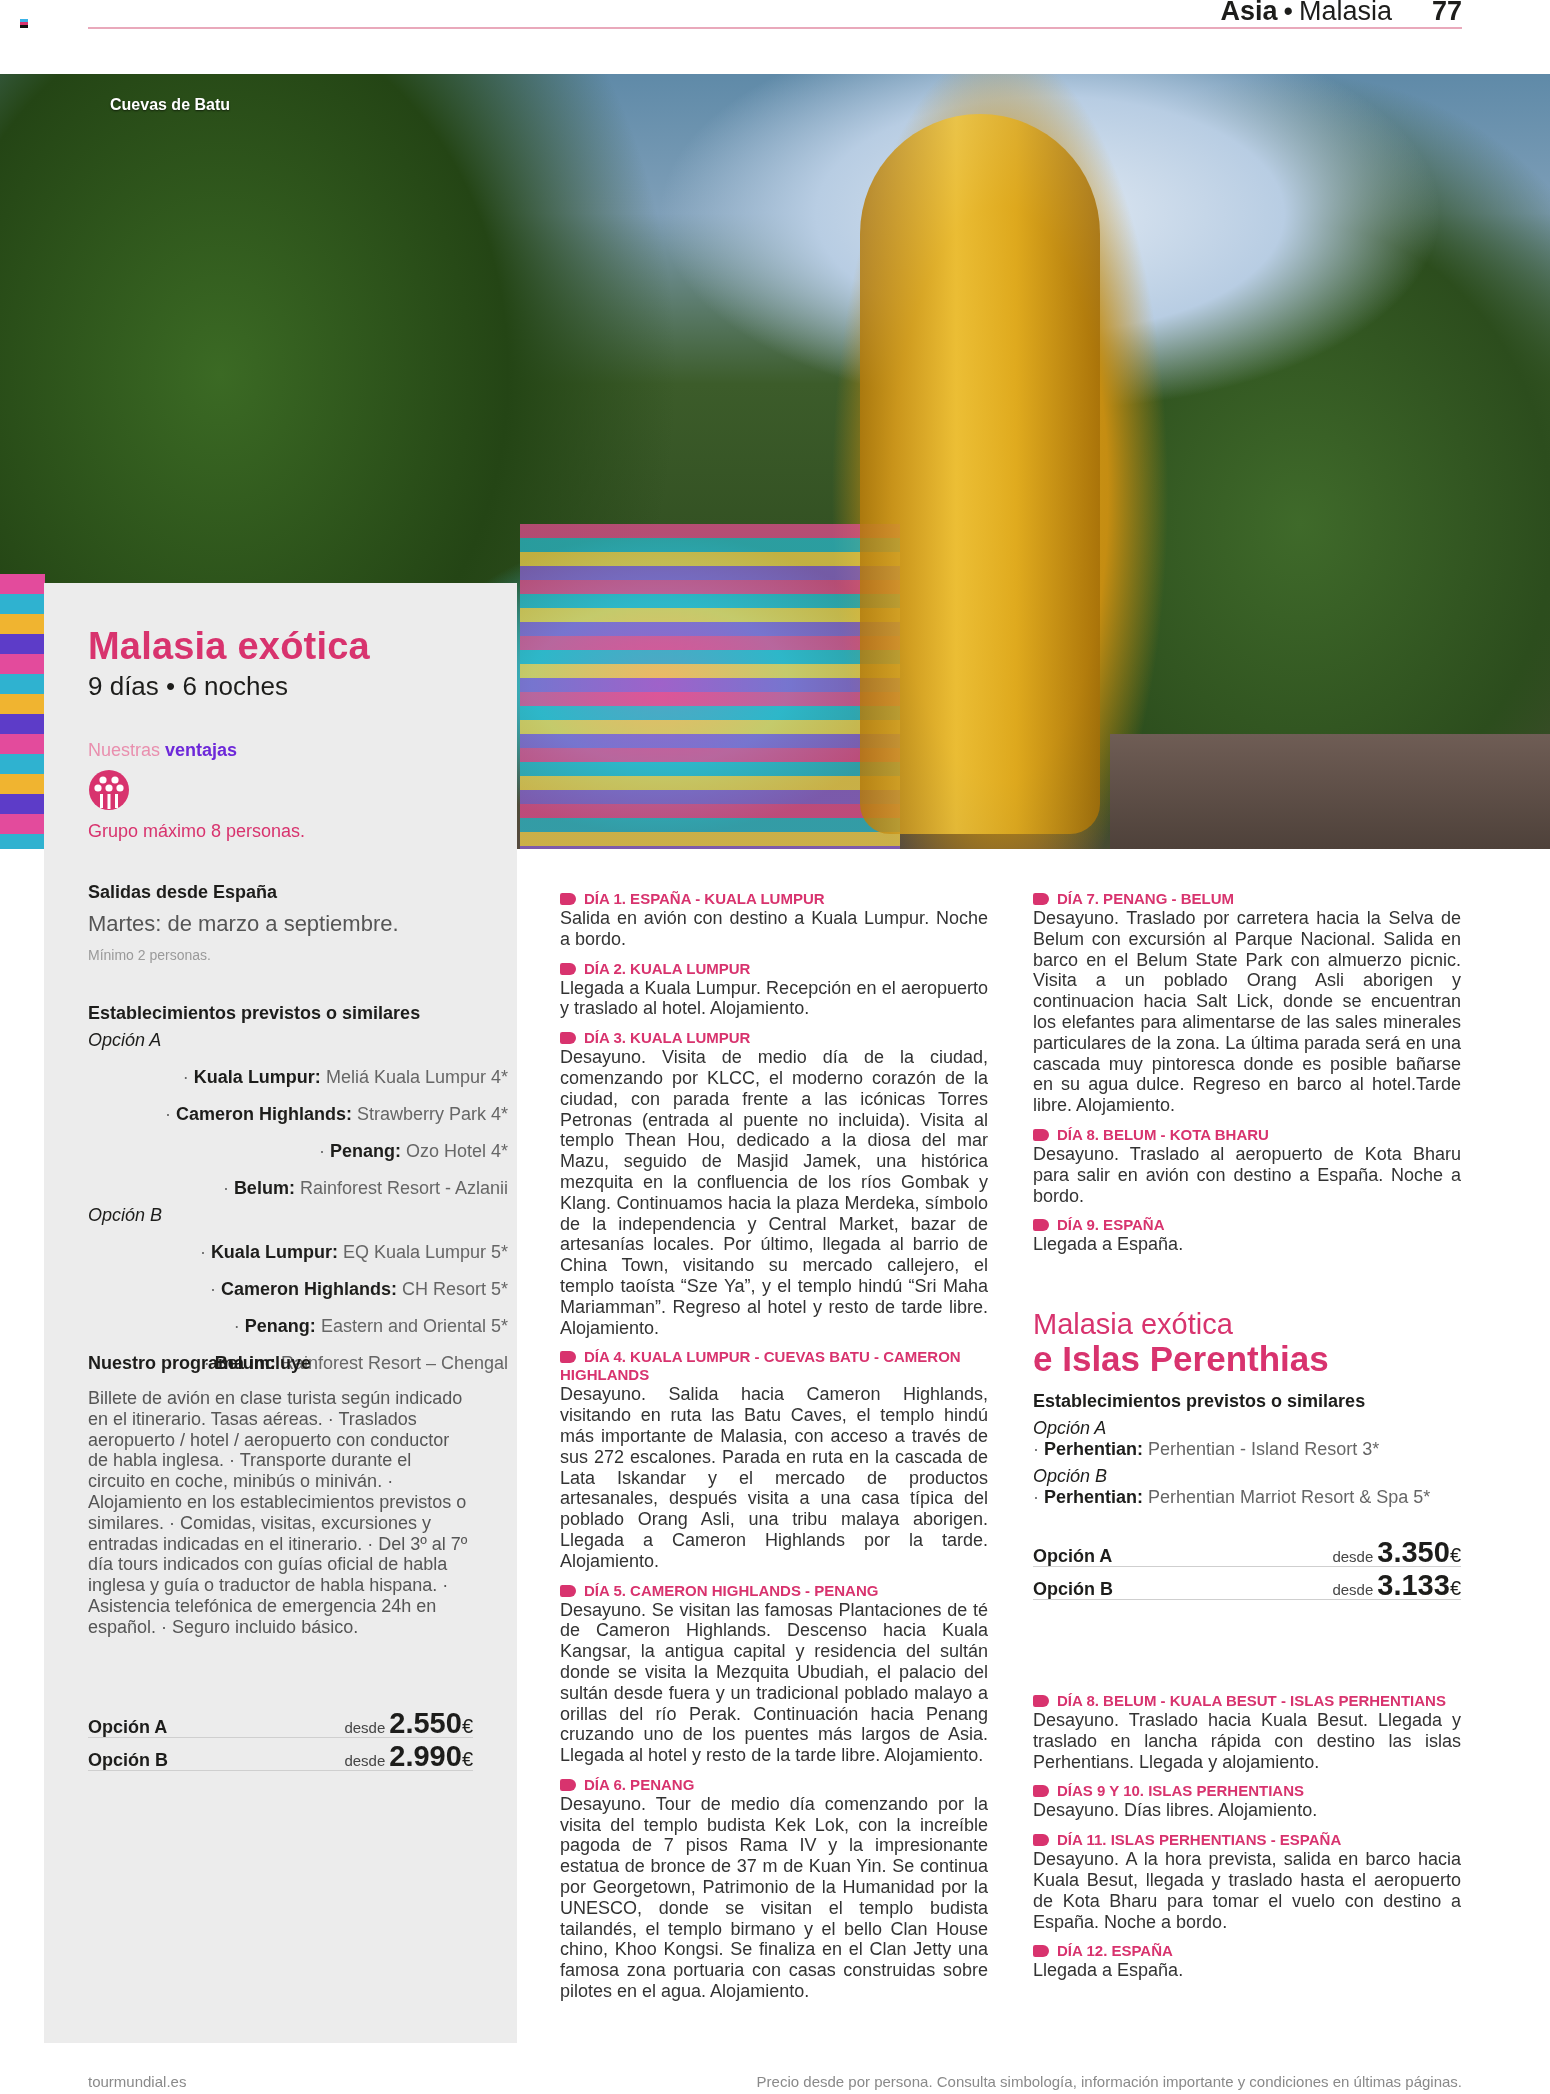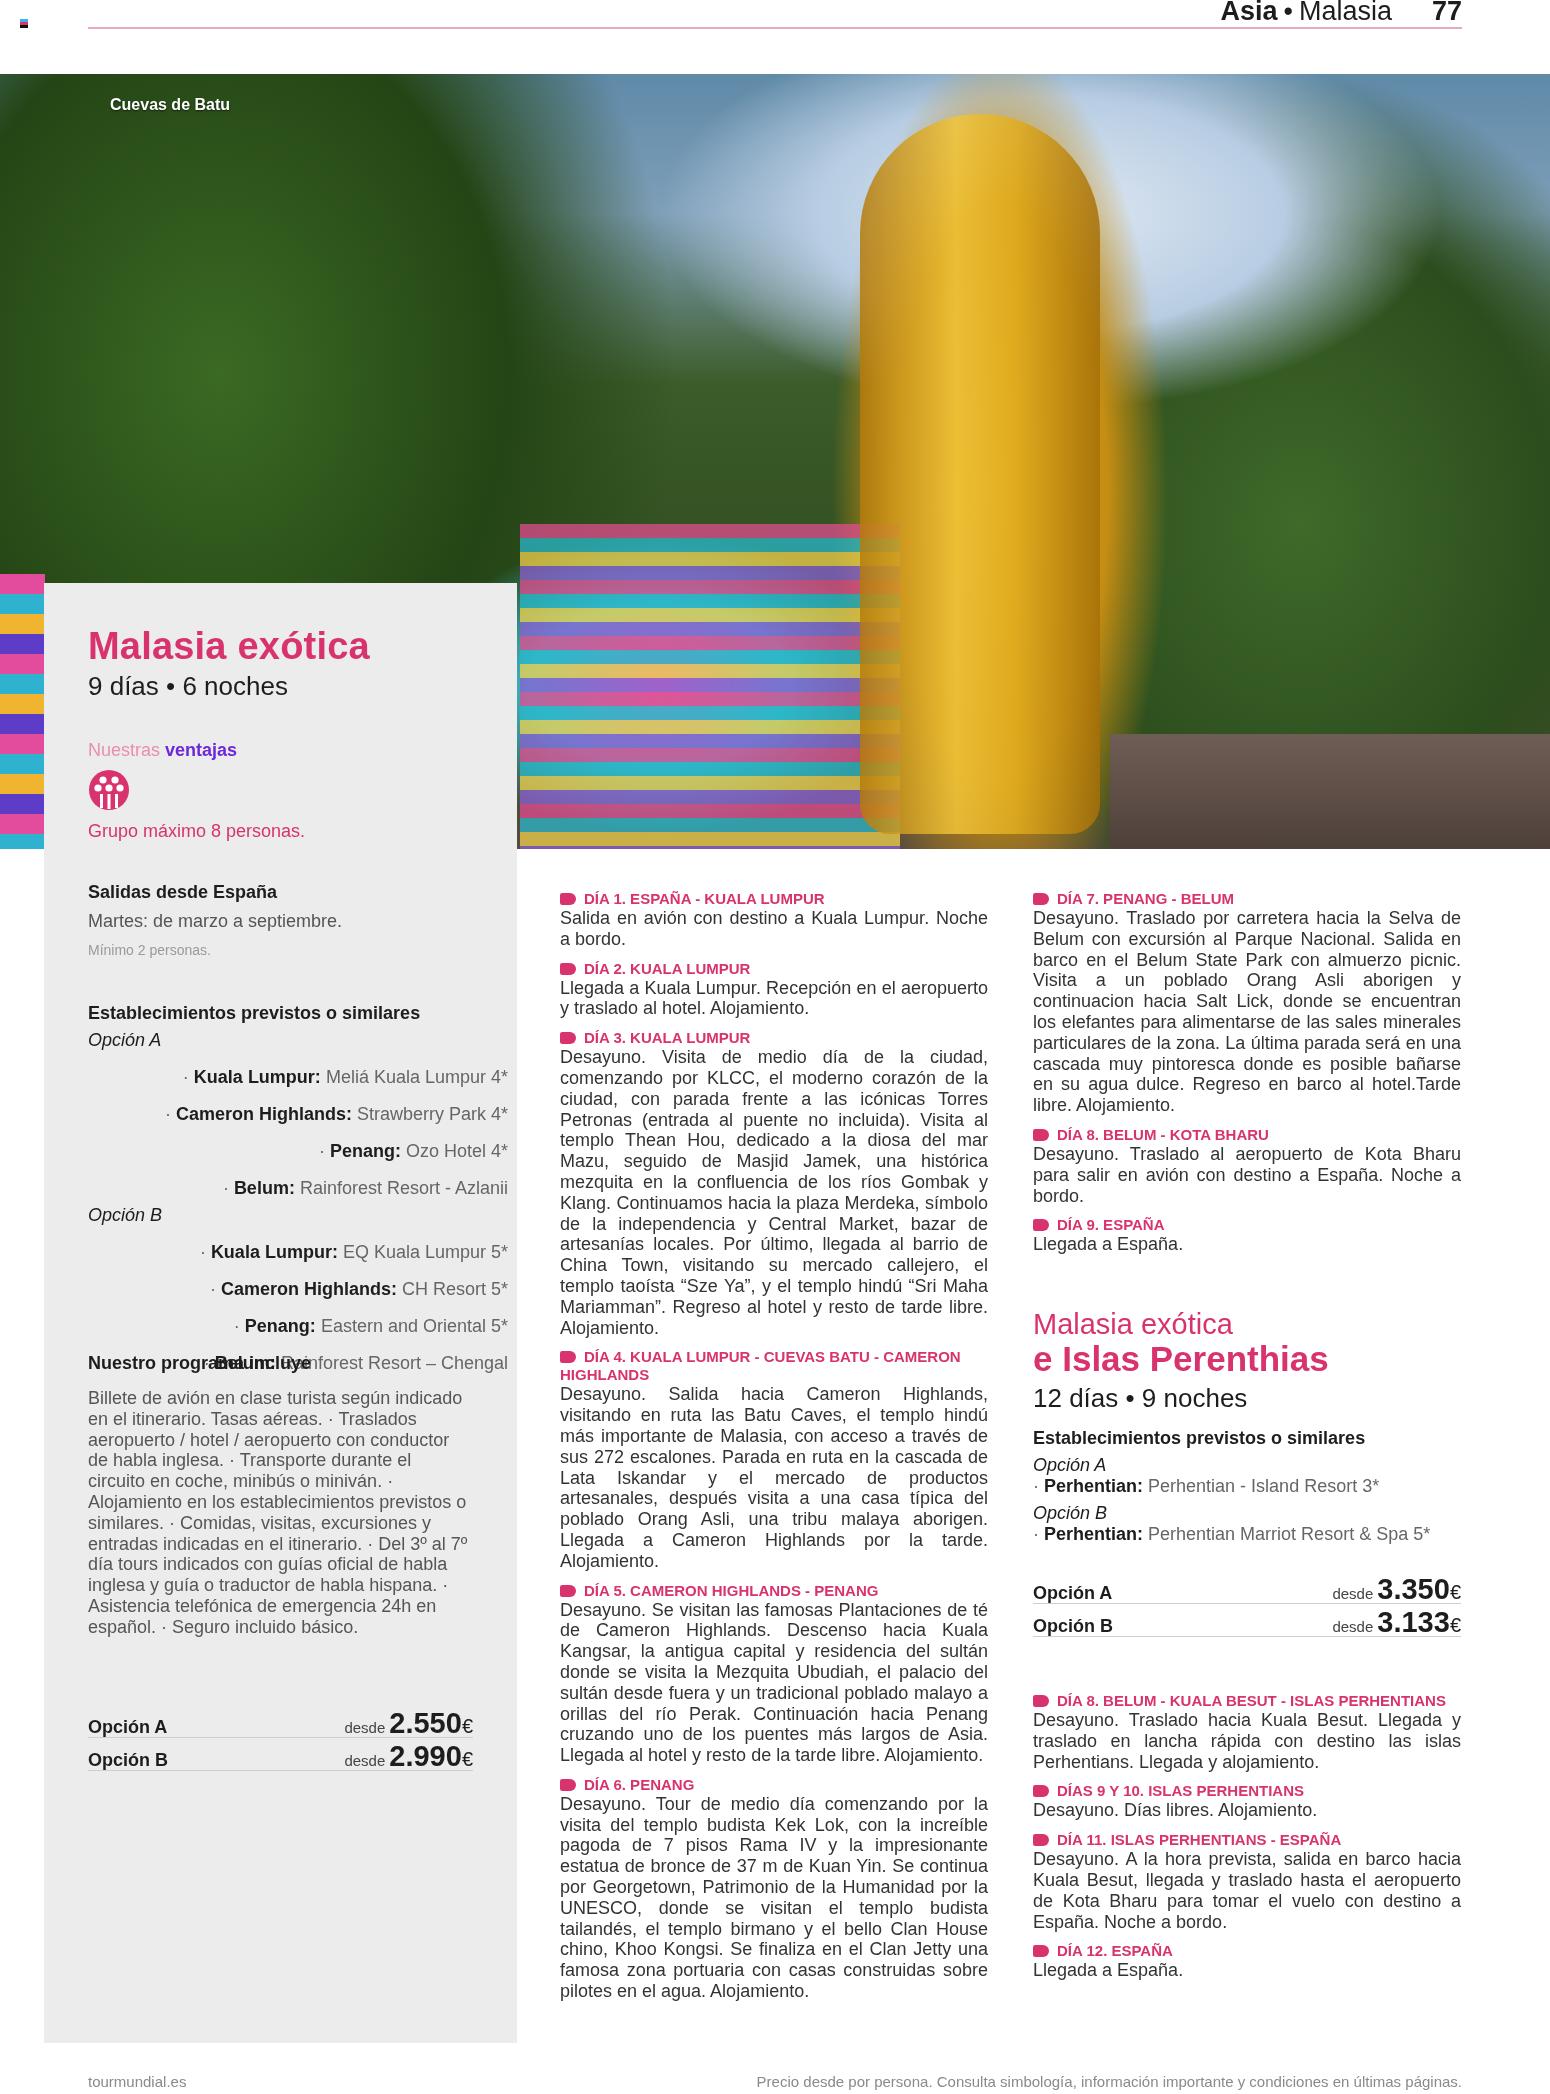--- a/index.html
+++ b/index.html
@@ -41,21 +41,21 @@
   .panel { position: absolute; left: 44px; top: 583px; width: 473px; height: 1460px; background: #ececec; padding: 0 0 0 44px; }
   .trip-title { position: absolute; left: 44px; top: 42px; font-size: 38px; font-weight: bold; color: #d8336e; letter-spacing: 0.2px; }
   .trip-duration { position: absolute; left: 44px; top: 88px; font-size: 26px; color: #1d1d1b; }
   .advantages-label { position: absolute; left: 44px; top: 157px; font-size: 18px; color: #e98fae; }
   .advantages-label b { color: #6d28d9; font-weight: bold; }
   .group-icon { position: absolute; left: 44px; top: 186px; width: 42px; height: 42px; }
   .group-text { position: absolute; left: 44px; top: 238px; font-size: 18px; color: #d8336e; }
 
   .sec-h { font-size: 18px; font-weight: bold; color: #1d1d1b; }
   .departures { position: absolute; left: 44px; top: 299px; width: 400px; }
-  .departures .line { font-size: 18px; color: #555; margin-top: 8px; }
+  .departures .line { font-size: 22px; color: #555; margin-top: 8px; }
   .departures .min { font-size: 14px; color: #9a9a9a; margin-top: 10px; }
 
   .hotels { position: absolute; left: 44px; top: 420px; width: 420px; }
   .hotels .opt { font-style: italic; font-size: 18px; margin-top: 6px; color: #1d1d1b; }
   .hotels .item { font-size: 18px; margin-top: 16px; color: #666; white-space: nowrap; text-align: right; }
   .hotels .item b { color: #1d1d1b; }
 
   .includes { position: absolute; left: 44px; top: 770px; width: 385px; }
   .includes p { font-size: 18px; line-height: 20.8px; color: #555; margin-top: 14px; }
 
@@ -237,21 +237,20 @@
         <span class="bullet"></span>
         <span>DÍA 9. ESPAÑA</span>
       </div>
     <p>Llegada a España.</p>
   </div>
 </div>
 
 <div class="second">
   <div class="t1">Malasia exótica</div>
   <div class="t2">e Islas Perenthias</div>
-  <div class="dur">12 días • 9 noches</div>
   <div class="hotels2">
     <div class="sec-h">Establecimientos previstos o similares</div>
     <div class="opt">Opción A</div>
     <div class="item">· <b>Perhentian:</b> <span>Perhentian - Island Resort 3*</span></div>
     <div class="opt">Opción B</div>
     <div class="item">· <b>Perhentian:</b> <span>Perhentian Marriot Resort &amp; Spa 5*</span></div>
   </div>
   <div class="prices2">
     <div class="price-row">
       <span class="opt">Opción A</span>

